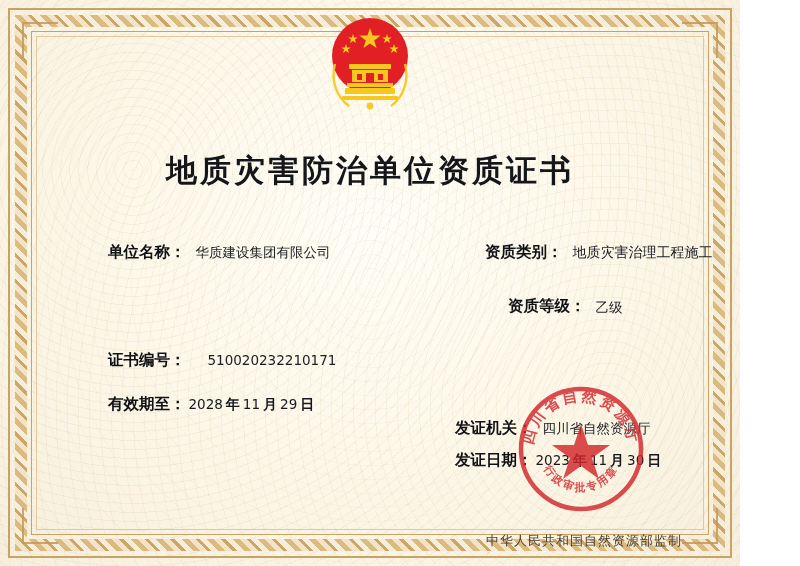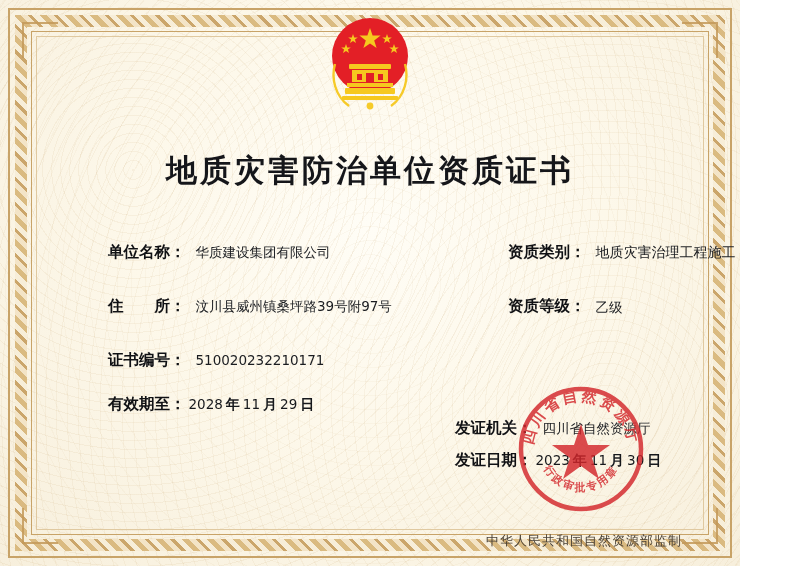--- a/index.html
+++ b/index.html
@@ -128,25 +128,25 @@
   }
   .fvalue.small { font-size: 14px; }
 
   .lbl-spaced {
     letter-spacing: 0px;
   }
 
   
   .f-unit-name   { left: 108px; top: 14px; }
   .f-address     { left: 108px; top: 68px; }
-  .f-cert-no     { left: 108px; top: 122px; }
+  .f-cert-no     { left: 108px; top: 122px; gap: 12px; }
   .f-valid       { left: 108px; top: 166px; }
 
   
-  .f-qual-type   { left: 508px; top: 14px; }
+  .f-qual-type   { left: 485px; top: 14px; }
   .f-qual-level  { left: 508px; top: 68px; align-items: flex-end; }
   .f-issuer      { left: 455px; top: 190px; }
   .f-issue-date  { left: 455px; top: 222px; }
 
   .date-piece { margin: 0 3px; font-family: "DejaVu Sans","Liberation Sans",sans-serif; font-size: 13.5px; }
   .date-unit  { font-family: "DejaVu Serif","Liberation Serif",serif; font-size: 14px; font-weight: bold; }
 
   
   .seal {
     position: absolute;
@@ -227,24 +227,20 @@
 
   <div class="title">地质灾害防治单位资质证书</div>
 
   <div class="fields">
 
     <div class="field f-unit-name">
       <span class="flabel">单位名称：</span>
       <span class="fvalue">华质建设集团有限公司</span>
     </div>
 
-    <div class="field f-address">
-      <span class="flabel lbl-spaced">住　　所：</span>
-      <span class="fvalue">汶川县威州镇桑坪路39号附97号</span>
-    </div>
 
     <div class="field f-cert-no">
       <span class="flabel">证书编号：</span>
       <span class="fvalue">510020232210171</span>
     </div>
 
     <div class="field f-valid">
       <span class="flabel">有效期至：</span>
       <span class="date-piece">2028</span>
       <span class="date-unit">年</span>

